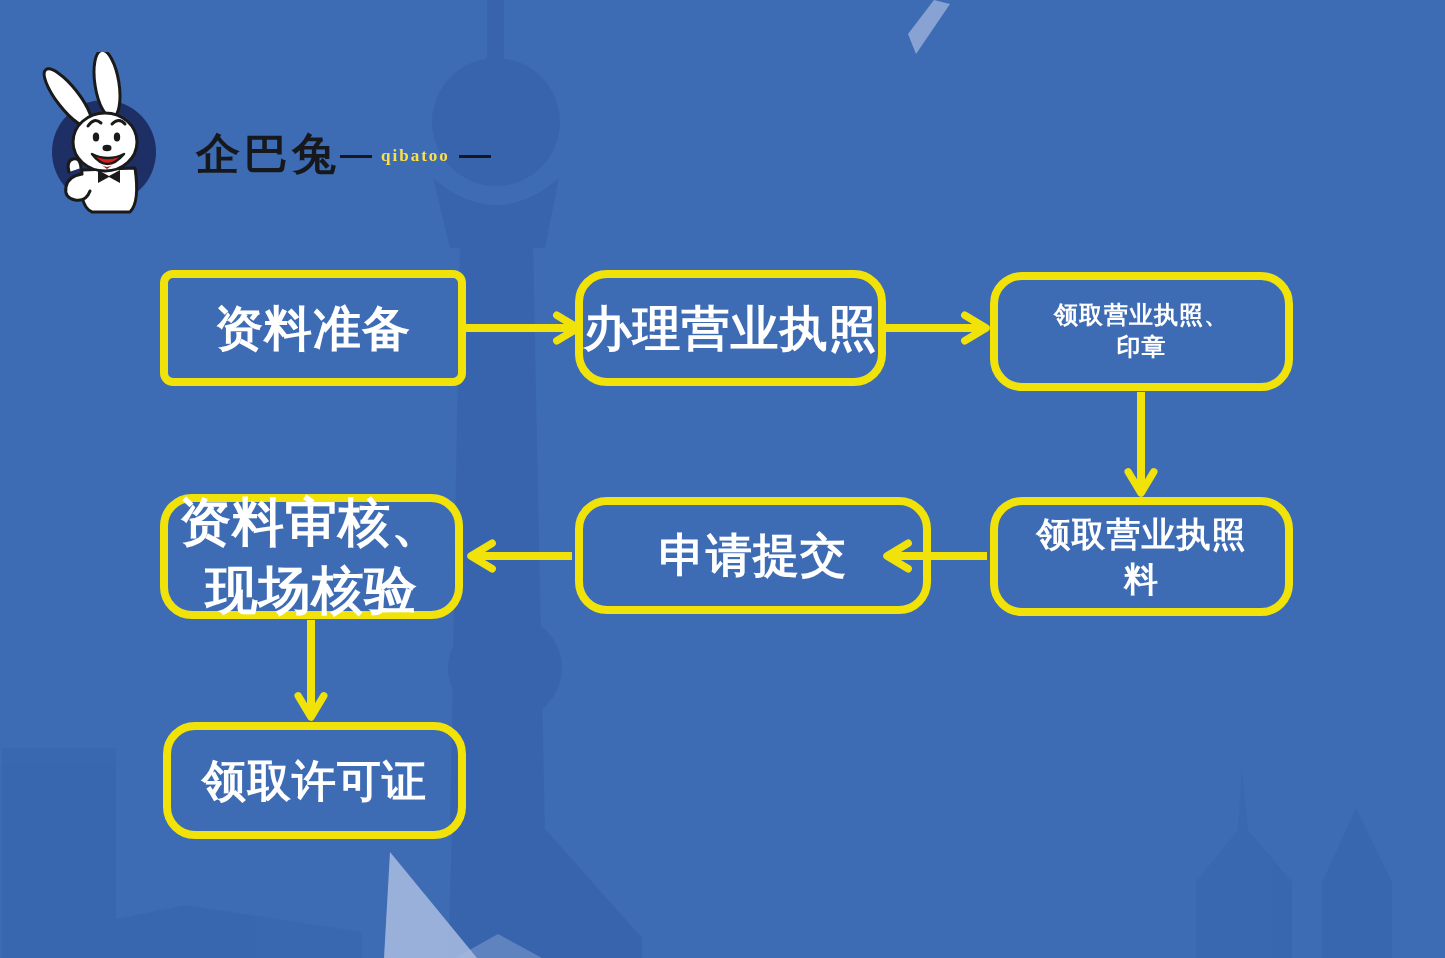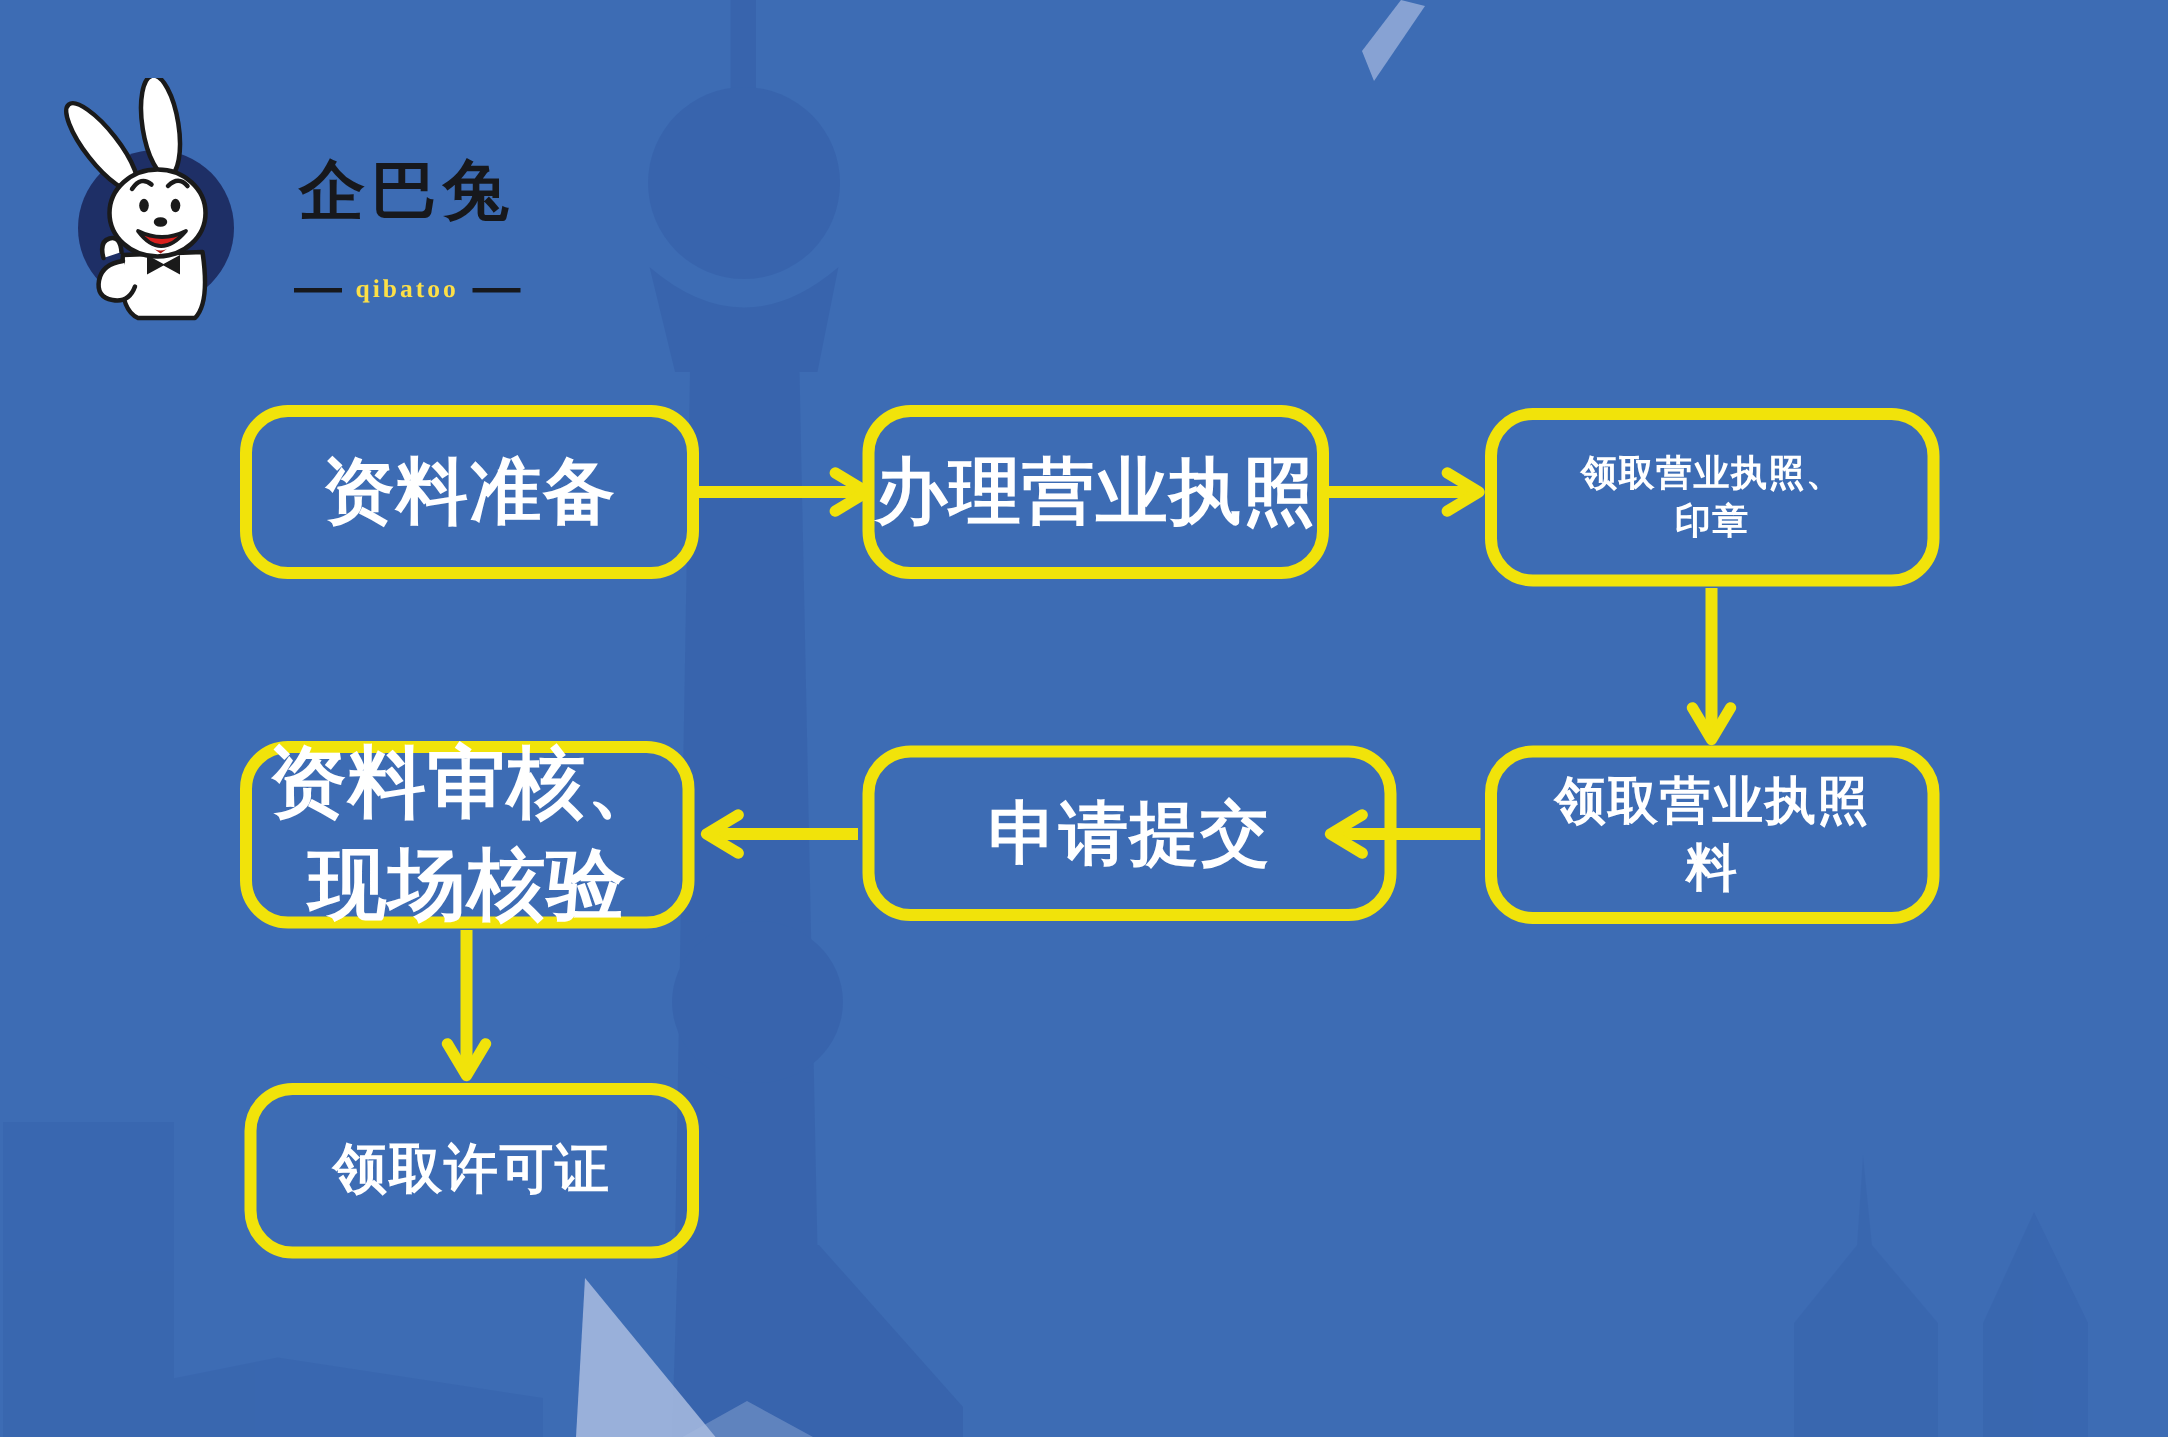--- a/index.html
+++ b/index.html
@@ -6,47 +6,47 @@
   .canvas{
     position:relative;width:1445px;height:958px;overflow:hidden;
     background:#3d6cb4;
     font-family:"DejaVu Sans","Liberation Sans",sans-serif;
   }
   
   .bg-art{position:absolute;left:0;top:0;width:1445px;height:958px;z-index:0;}
   
   .logo{position:absolute;left:38px;top:52px;z-index:3;display:flex;align-items:center;}
   .logo-mascot{width:152px;height:166px;flex:0 0 auto;}
-  .brand{margin-left:6px;margin-top:38px;display:flex;flex-direction:column;align-items:center;gap:28px;}
+  .brand{margin-left:6px;margin-top:38px;display:flex;align-items:center;}
   .brand-cn{
     font-size:44px;font-weight:800;color:#17181c;letter-spacing:4px;line-height:1.05;
     white-space:nowrap;
   }
   .brand-row{display:flex;align-items:center;margin-top:4px;}
   .brand-line{width:32px;height:3px;background:#17181c;}
   .brand-en{
     font-size:17px;font-weight:700;color:#fde047;letter-spacing:2px;margin:0 9px;
     white-space:nowrap;
     font-family:Liberation Serif, serif;
   }
   
   .node{
     position:absolute;z-index:2;box-sizing:border-box;
     border:8px solid #f1e30a;border-radius:32px;
     display:flex;align-items:center;justify-content:center;
     color:#ffffff;font-weight:700;text-align:center;
     white-space:pre-line;line-height:1.3;letter-spacing:1px;
   }
-  .n1{left:160px;top:270px;width:306px;height:116px;font-size:48px;}
+  .n1{left:160px;top:270px;width:306px;height:116px;font-size:48px;border-radius:13px;}
   .n2{left:575px;top:270px;width:311px;height:116px;font-size:48px;}
   .n3{left:990px;top:272px;width:303px;height:119px;font-size:24px;}
   .n4{left:990px;top:497px;width:303px;height:119px;font-size:34px;}
   .n5{left:575px;top:497px;width:356px;height:117px;font-size:46px;}
   .n6{left:160px;top:494px;width:303px;height:125px;font-size:52px;}
-  .n7{left:163px;top:722px;width:303px;height:117px;font-size:36px;}
+  .n7{left:163px;top:722px;width:303px;height:117px;font-size:44px;}
   
   .arrows{position:absolute;left:0;top:0;width:1445px;height:958px;z-index:1;pointer-events:none;}
   .arrow-line{stroke:#f1e30a;stroke-width:8;fill:none;}
 </style>
 </head>
 <body>
 
 <div class="canvas">
 
   <svg class="bg-art" viewBox="0 0 1445 958" aria-hidden="true">

